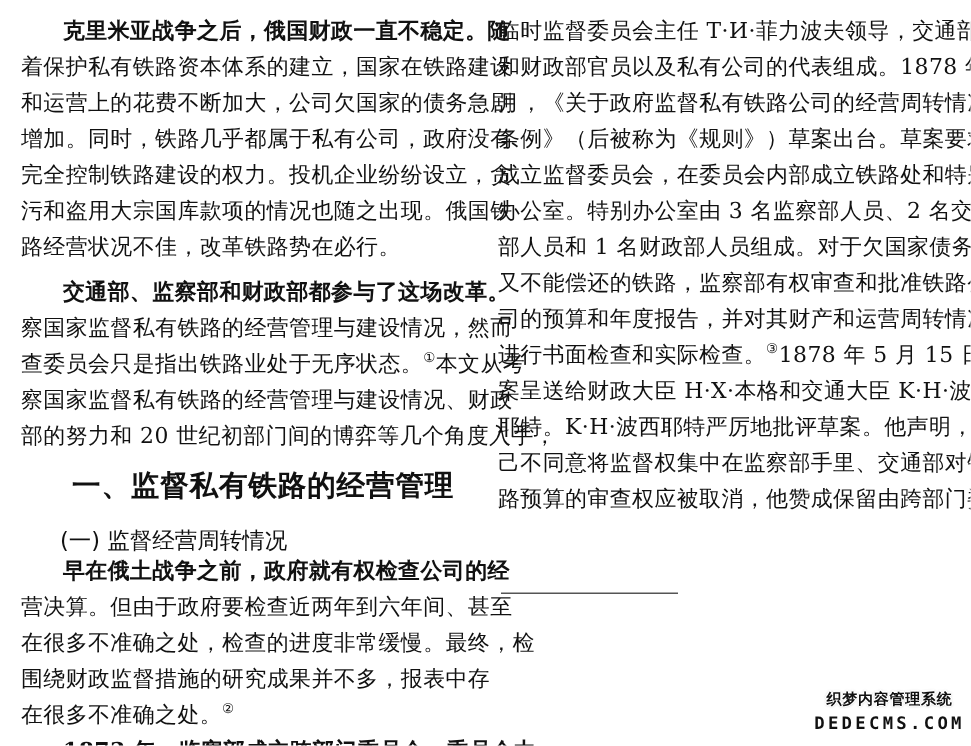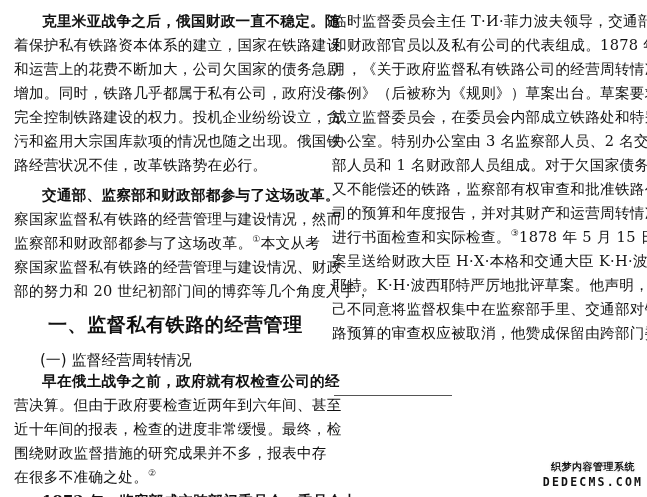--- a/index.html
+++ b/index.html
@@ -106,38 +106,38 @@
   <div class="line" style="top:34px">着保护私有铁路资本体系的建立，国家在铁路建设</div>
   <div class="line" style="top:58px">和运营上的花费不断加大，公司欠国家的债务急剧</div>
   <div class="line" style="top:82px">增加。同时，铁路几乎都属于私有公司，政府没有</div>
   <div class="line" style="top:106px">完全控制铁路建设的权力。投机企业纷纷设立，贪</div>
   <div class="line" style="top:130px">污和盗用大宗国库款项的情况也随之出现。俄国铁</div>
   <div class="line" style="top:154px">路经营状况不佳，改革铁路势在必行。</div>
 
   <div class="line indent" style="top:184px">交通部、监察部和财政部都参与了这场改革。</div>
   <div class="line" style="top:208px">察国家监督私有铁路的经营管理与建设情况，然而</div>
   <div class="line" style="top:232px">
-    <span>监察部和财政部都参与了这场改革。</span><span class="sup">①</span><span>本文从考</span>
+    <span>查委员会只是指出铁路业处于无序状态。</span><span class="sup">①</span><span>本文从考</span>
   </div>
   <div class="line" style="top:256px">察国家监督私有铁路的经营管理与建设情况、财政</div>
   <div class="line" style="top:280px">部的努力和 20 世纪初部门间的博弈等几个角度入手，</div>
 
 </div>
 
 <div class="col col-left" style="top:0">
   
 </div>
 
 <div class="section-title">一、监督私有铁路的经营管理</div>
 <div class="subsection-title">(一) 监督经营周转情况</div>
 
 <div class="col col-left">
   <div class="line indent" style="top:370px">早在俄土战争之前，政府就有权检查公司的经</div>
   <div class="line" style="top:394px">营决算。但由于政府要检查近两年到六年间、甚至</div>
-  <div class="line" style="top:418px">近十年间的报表，检查的进度非常缓慢。最终，检</div>
+  <div class="line" style="top:418px">在很多不准确之处，检查的进度非常缓慢。最终，检</div>
   <div class="line" style="top:442px">围绕财政监督措施的研究成果并不多，报表中存</div>
   <div class="line" style="top:466px">
     <span>在很多不准确之处。</span><span class="sup">②</span>
   </div>
   <div class="line indent" style="top:490px">1873 年，监察部成立跨部门委员会。委员会由</div>
 </div>
 
 <div class="col col-right">
   <div class="line" style="top:10px">临时监督委员会主任 T·И·菲力波夫领导，交通部</div>
   <div class="line" style="top:34px">和财政部官员以及私有公司的代表组成。1878 年 4</div>

